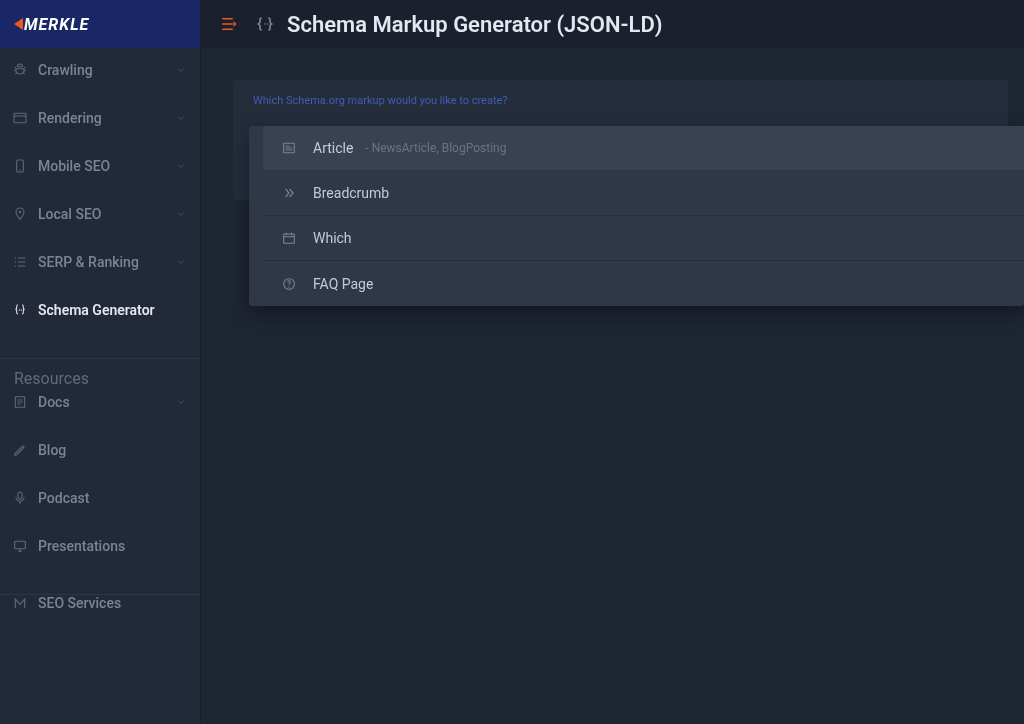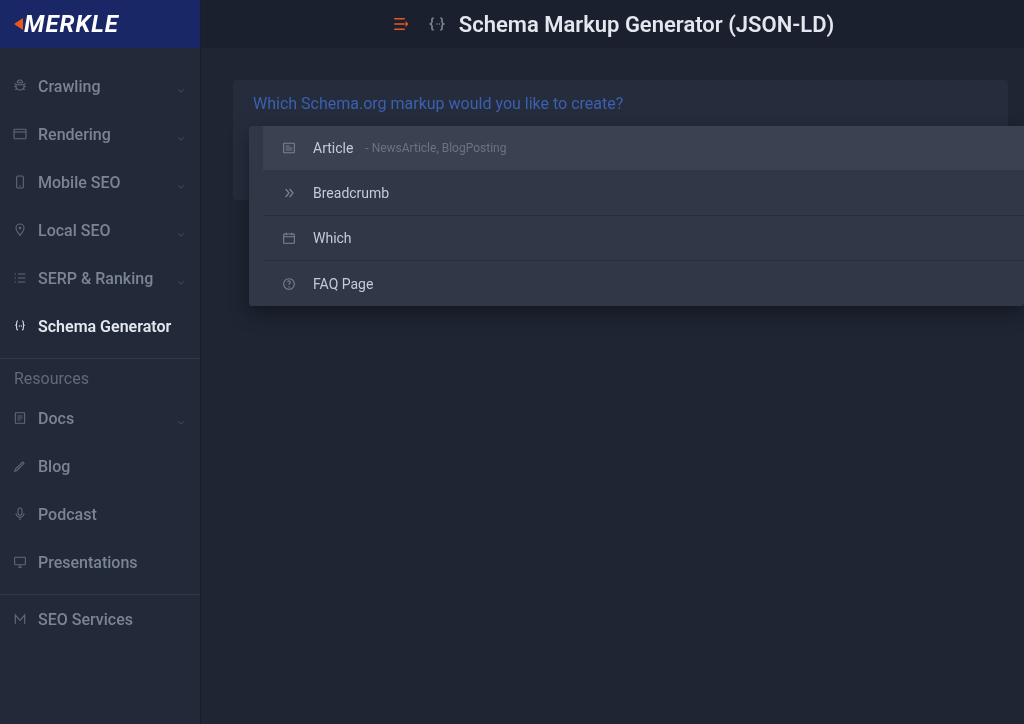--- a/index.html
+++ b/index.html
@@ -40,21 +40,21 @@
     height:48px;
     background:var(--brand);
     display:flex;
     align-items:center;
     padding-left:14px;
     box-sizing:border-box;
   }
   .brand-logo{
     font-weight:700;
     letter-spacing:1px;
-    font-size:24px;
+    font-size:16px;
     color:#fff;
     display:flex;
     align-items:center;
     gap:2px;
     font-style:italic;
   }
   .brand-arrow{
     width:0;height:0;
     border-top:6px solid transparent;
     border-bottom:6px solid transparent;
@@ -62,27 +62,27 @@
     margin-right:1px;
   }
 
   .nav{
     padding-top:14px;
     flex:1;
     overflow:hidden;
   }
   .nav-item{
     display:flex;
-    align-items:center;
+    align-items:flex-start;
     height:48px;
     padding:0 14px 0 12px;
     box-sizing:border-box;
     color:var(--text-dim);
     cursor:pointer;
-    font-size:16px;
+    font-size:14px;
   }
   .nav-item .icon{
     width:16px;height:16px;
     margin-right:10px;
     opacity:.7;
     flex-shrink:0;
     display:flex;align-items:center;justify-content:center;
   }
   .nav-item .label{
     flex:1;
@@ -116,21 +116,20 @@
     background:var(--bg);
   }
   .topbar{
     height:48px;
     background:var(--bg-darker);
     display:flex;
     align-items:center;
     padding:0 18px;
     gap:16px;
     box-sizing:border-box;
-    justify-content:center;
   }
   .collapse-btn{
     color:var(--orange);
     display:flex;align-items:center;justify-content:center;
     width:20px;height:20px;
     cursor:pointer;
   }
   .page-title{
     display:flex;align-items:center;
     gap:12px;
@@ -138,21 +137,21 @@
     font-weight:600;
     color:var(--text-bright);
   }
   .page-title .icon{ color:var(--text-dim); display:flex; }
 
   .content{
     padding: 32px 0 0 32px;
     position:relative;
   }
   .hint-link{
-    font-size:16px;
+    font-size:11px;
     color:#3c5fb0;
     padding-left:20px;
     margin-bottom:6px;
   }
   .card{
     background:var(--bg-panel);
     border-radius:4px;
     width:775px;
   }
 

